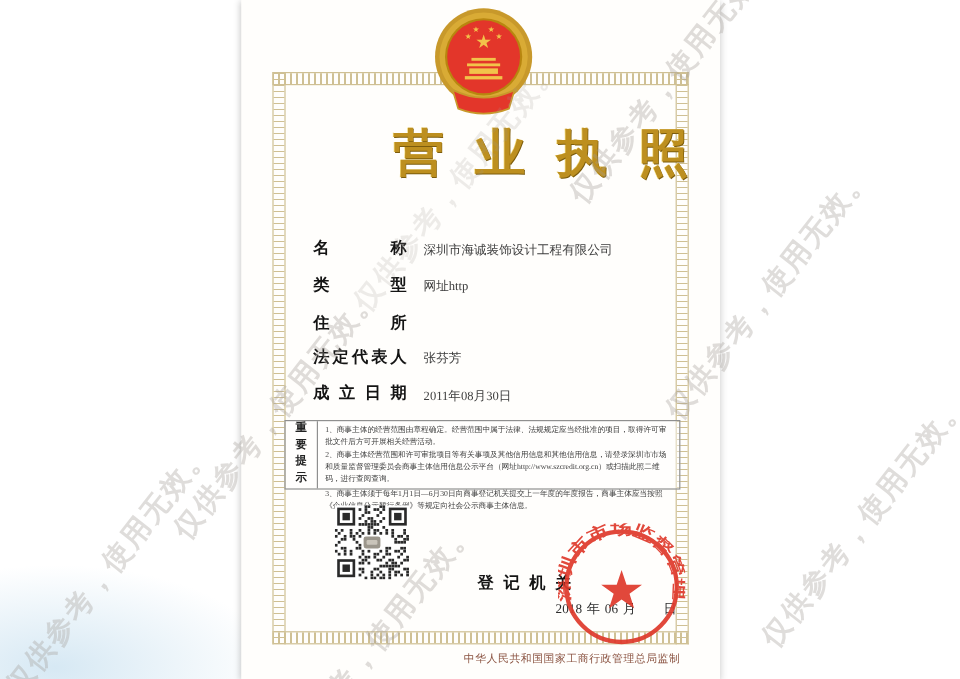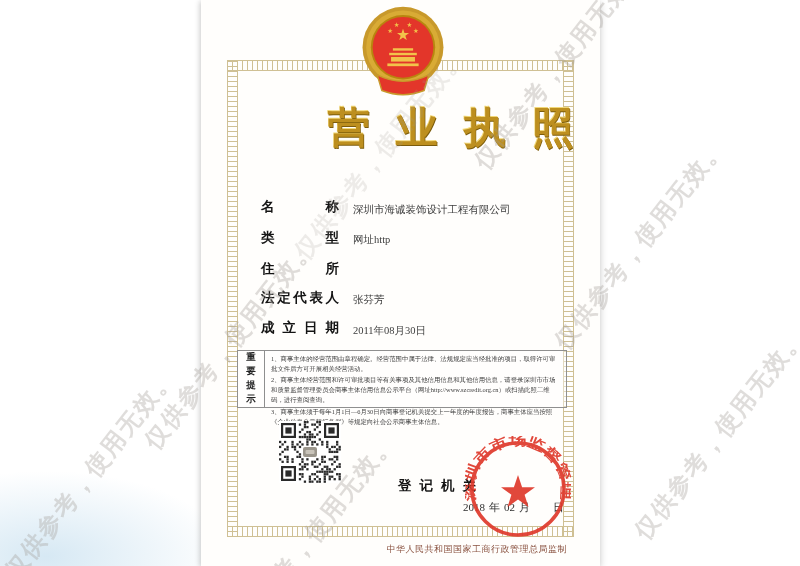--- a/index.html
+++ b/index.html
@@ -324,21 +324,21 @@
           <rect x="4.2" y="47.2" width="10.6" height="10.6" fill="#fff"></rect>
           <rect x="6.4" y="49.4" width="6.2" height="6.2" fill="#2a2a2a"></rect>
       </g>
       <rect x="24" y="26" width="14" height="10" rx="2" fill="#9b968c"></rect>
       <rect x="26.5" y="29" width="9" height="4" rx="1" fill="#c9c4ba"></rect>
     </svg>
 
     <div class="registrar">登记机关</div>
 
     <div class="issue-date">
-      <span>2018</span><span>年</span><span>02</span><span>月</span><span class="day-gap"></span><span>日</span>
+      <span>2018</span><span>年</span><span>06</span><span>月</span><span class="day-gap"></span><span>日</span>
     </div>
 
     <svg class="stamp" viewBox="-53 -53 106 106">
       <circle cx="0" cy="0" r="46" fill="none" stroke="#df392b" stroke-width="3.6"></circle>
       <path id="stampArc" d="M -40.5 17 A 44 44 0 1 1 40.5 17" fill="none"></path>
       <text font-size="13.5" fill="#df392b" font-weight="bold">
         <textPath href="#stampArc" startOffset="6" textLength="178" lengthAdjust="spacingAndGlyphs">深圳市市场监督管理局</textPath>
       </text>
       <path d="M0,-14 L4.1,-1.8 L17,-1.8 L6.6,5.8 L10.5,18 L0,10.6 L-10.5,18 L-6.6,5.8 L-17,-1.8 L-4.1,-1.8 Z" fill="#df392b"></path>
     </svg>

